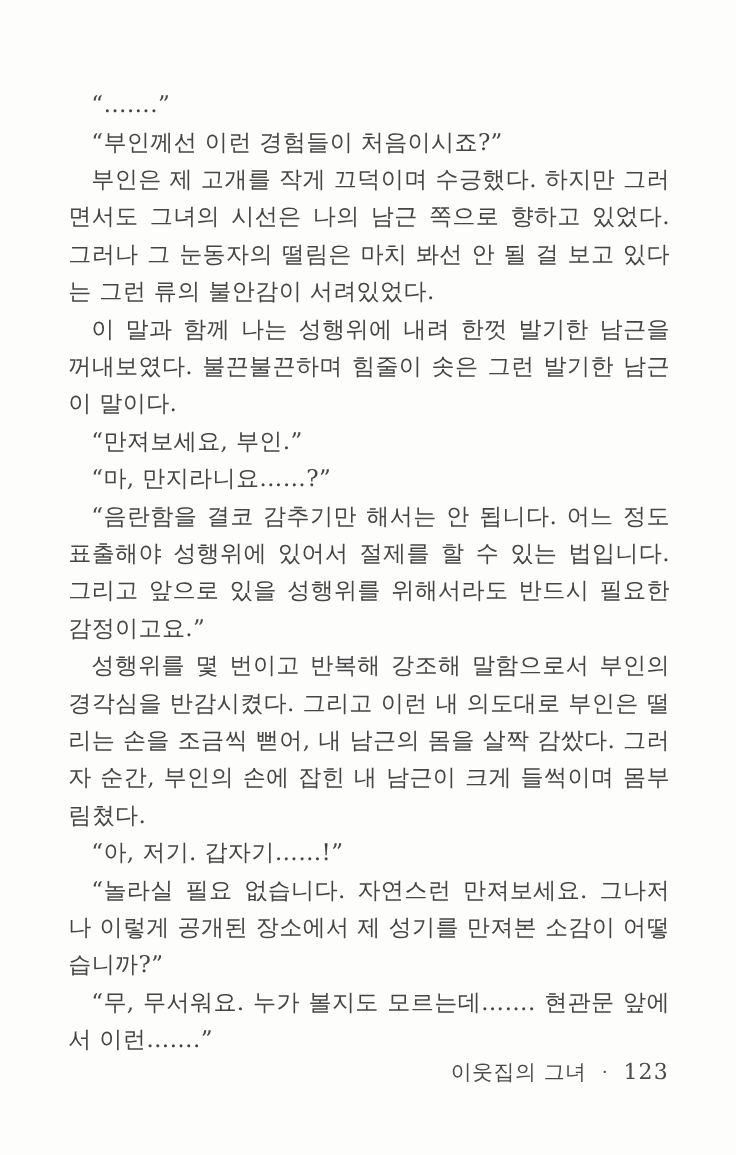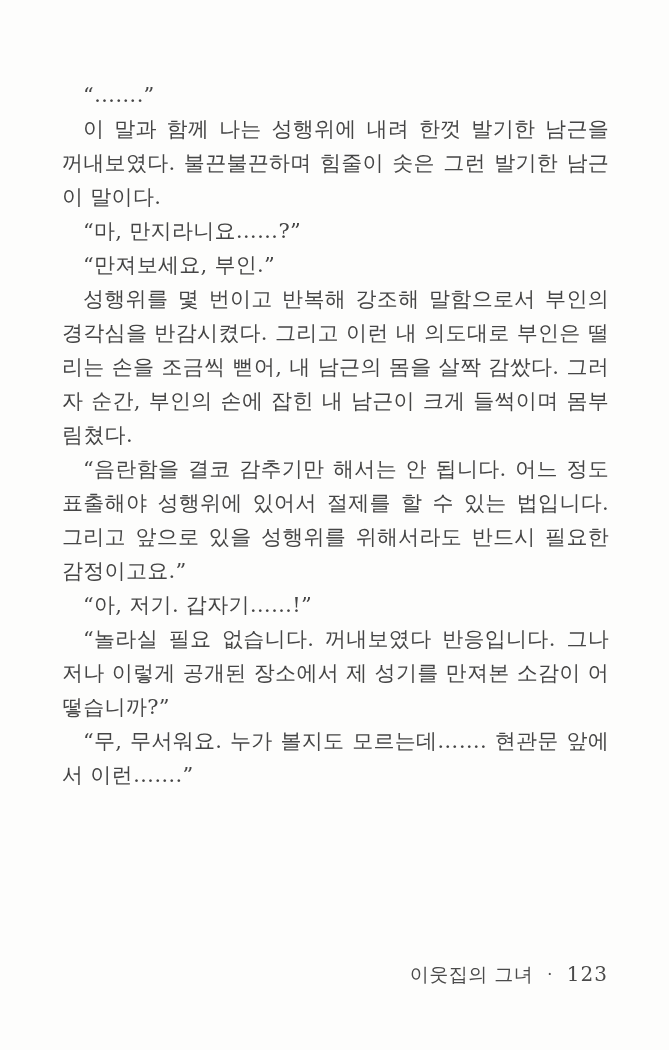--- a/index.html
+++ b/index.html
@@ -54,25 +54,27 @@
     letter-spacing: 1px;
   }
 </style>
 </head>
 <body>
 
 <div class="page">
   <div class="text-block">
 
   <p>“…….”</p>
+      <p>“부인께선 이런 경험들이 처음이시죠?”</p>
+      <p>부인은 제 고개를 작게 끄덕이며 수긍했다. 하지만 그러면서도 그녀의 시선은 나의 남근 쪽으로 향하고 있었다. 그러나 그 눈동자의 떨림은 마치 봐선 안 될 걸 보고 있다는 그런 류의 불안감이 서려있었다.</p>
       <p>이 말과 함께 나는 성행위에 내려 한껏 발기한 남근을 꺼내보였다. 불끈불끈하며 힘줄이 솟은 그런 발기한 남근이 말이다.</p>
+      <p>“만져보세요, 부인.”</p>
       <p>“마, 만지라니요……?”</p>
-      <p>“만져보세요, 부인.”</p>
+      <p>“음란함을 결코 감추기만 해서는 안 됩니다. 어느 정도 표출해야 성행위에 있어서 절제를 할 수 있는 법입니다. 그리고 앞으로 있을 성행위를 위해서라도 반드시 필요한 감정이고요.”</p>
       <p>성행위를 몇 번이고 반복해 강조해 말함으로서 부인의 경각심을 반감시켰다. 그리고 이런 내 의도대로 부인은 떨리는 손을 조금씩 뻗어, 내 남근의 몸을 살짝 감쌌다. 그러자 순간, 부인의 손에 잡힌 내 남근이 크게 들썩이며 몸부림쳤다.</p>
-      <p>“음란함을 결코 감추기만 해서는 안 됩니다. 어느 정도 표출해야 성행위에 있어서 절제를 할 수 있는 법입니다. 그리고 앞으로 있을 성행위를 위해서라도 반드시 필요한 감정이고요.”</p>
       <p>“아, 저기. 갑자기……!”</p>
-      <p>“놀라실 필요 없습니다. 꺼내보였다 반응입니다. 그나저나 이렇게 공개된 장소에서 제 성기를 만져본 소감이 어떻습니까?”</p>
+      <p>“놀라실 필요 없습니다. 자연스런 만져보세요. 그나저나 이렇게 공개된 장소에서 제 성기를 만져본 소감이 어떻습니까?”</p>
       <p>“무, 무서워요. 누가 볼지도 모르는데……. 현관문 앞에서 이런…….”</p>
     </div>
   <div class="page-footer">
     <span>이웃집의 그녀</span><span class="sep">·</span><span class="num">123</span>
   </div>
 </div>
 
 </body></html>

